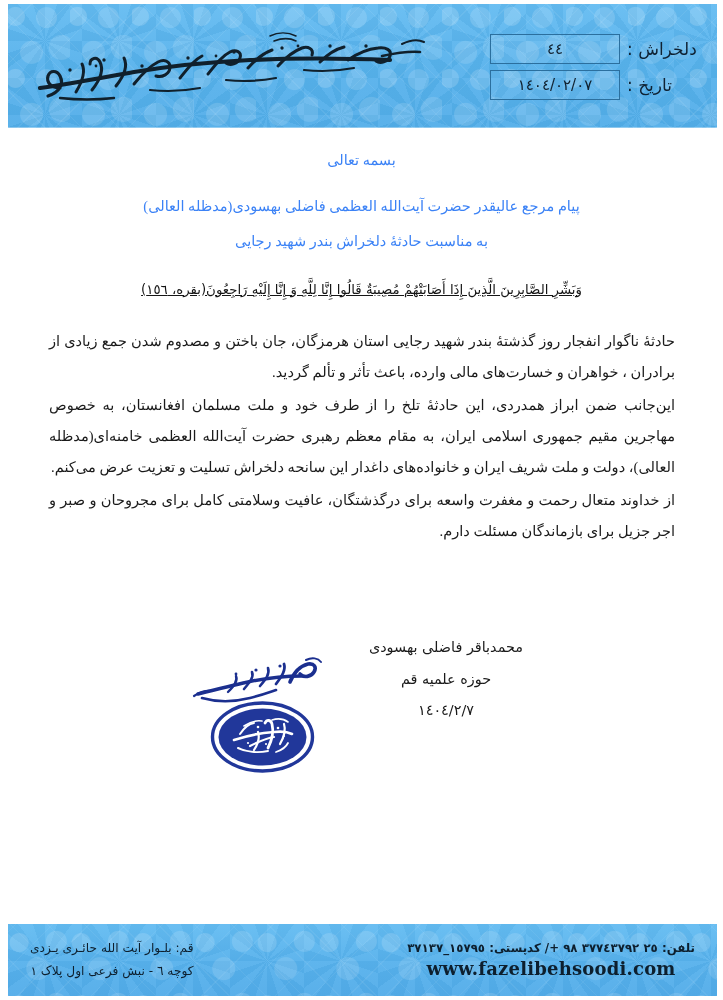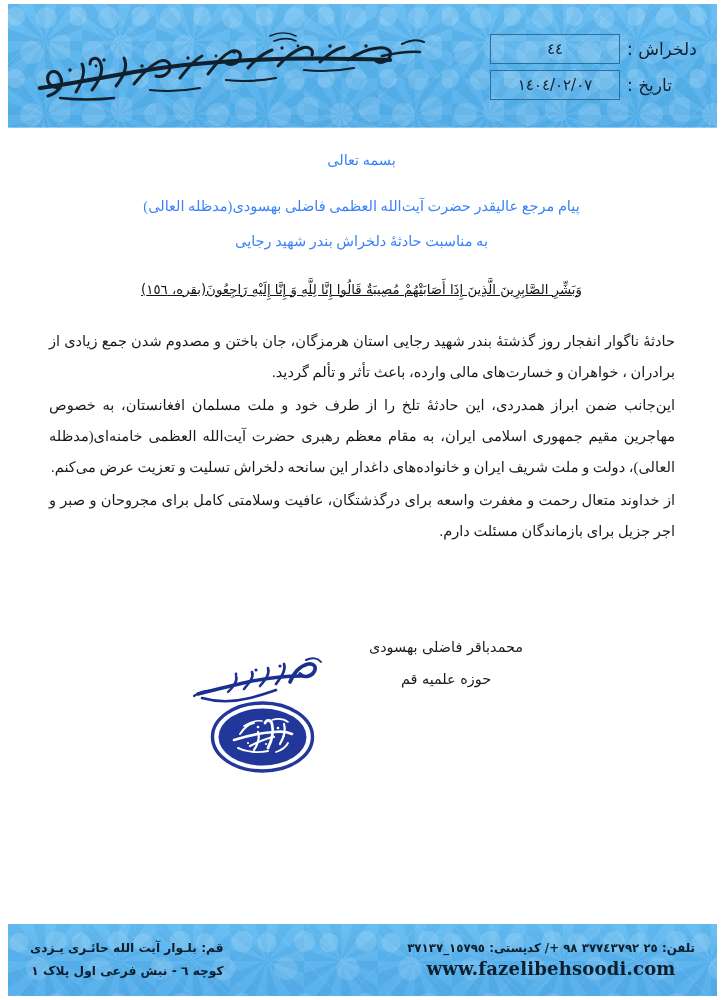--- a/index.html
+++ b/index.html
@@ -207,21 +207,21 @@
     align-items: center;
     justify-content: space-between;
     padding: 0 22px;
     z-index: 2;
   }
   .footer-right {
     text-align: right;
     font-size: 12.2px;
     line-height: 1.85;
     color: #0d1f2e;
-    font-weight: bold;
+    font-weight: normal;
     font-family: "DejaVu Sans", sans-serif;
     letter-spacing: 0.3px;
   }
   .footer-left {
     text-align: center;
     color: #0d1f2e;
     font-family: "DejaVu Sans", sans-serif;
     margin-left: 12px;
   }
   .footer-contact {
@@ -315,20 +315,21 @@
     <p class="para">این‌جانب ضمن ابراز همدردی، این حادثۀ تلخ را از طرف خود و ملت مسلمان افغانستان، به خصوص مهاجرین مقیم جمهوری اسلامی ایران، به مقام معظم رهبری حضرت آیت‌الله العظمی خامنه‌ای(مدظله العالی)، دولت و ملت شریف ایران و خانواده‌های داغدار این سانحه دلخراش تسلیت و تعزیت عرض می‌کنم.</p>
 
     <p class="para">از خداوند متعال رحمت و مغفرت واسعه برای درگذشتگان، عافیت وسلامتی کامل برای مجروحان و صبر و اجر جزیل برای بازماندگان مسئلت دارم.</p>
   </div>
 
   <div class="sign-block">
 
     <div class="sign-text">
       <div>محمدباقر فاضلی بهسودی</div>
       <div>حوزه علمیه قم</div>
+      <div class="sign-date">١٤٠٤/٢/٧</div>
     </div>
 
     <div class="signature-mark">
       <svg viewBox="0 0 135 56" xmlns="http://www.w3.org/2000/svg" aria-hidden="true">
         <g fill="none" stroke="#1b2f8f" stroke-linecap="round" stroke-linejoin="round">
           <path d="M8 40 C 24 36, 40 32, 58 28 C 76 24, 94 22, 112 22" stroke-width="3.4"></path>
           <path d="M100 28 C 104 18, 110 12, 118 10 C 124 9, 127 13, 124 18 C 121 23, 114 24, 110 20" stroke-width="3.6"></path>
           <path d="M86 30 C 92 22, 96 16, 94 10" stroke-width="2.8"></path>
           <path d="M70 32 C 76 25, 80 20, 78 14" stroke-width="2.6"></path>
           <path d="M54 35 C 60 28, 64 23, 62 18" stroke-width="2.6"></path>

